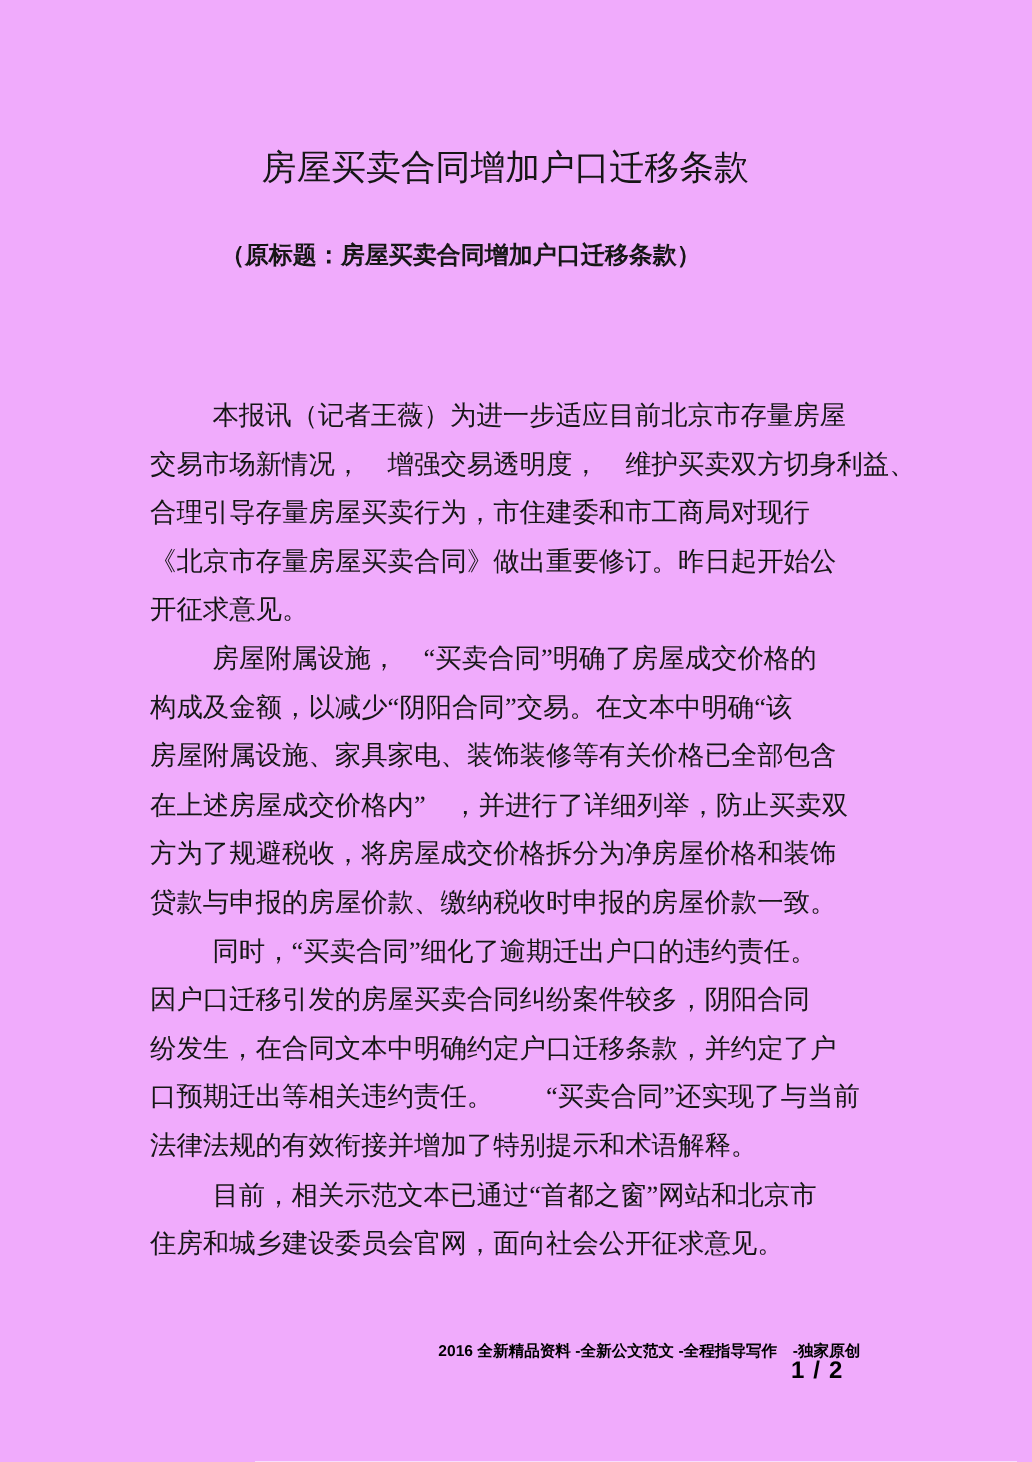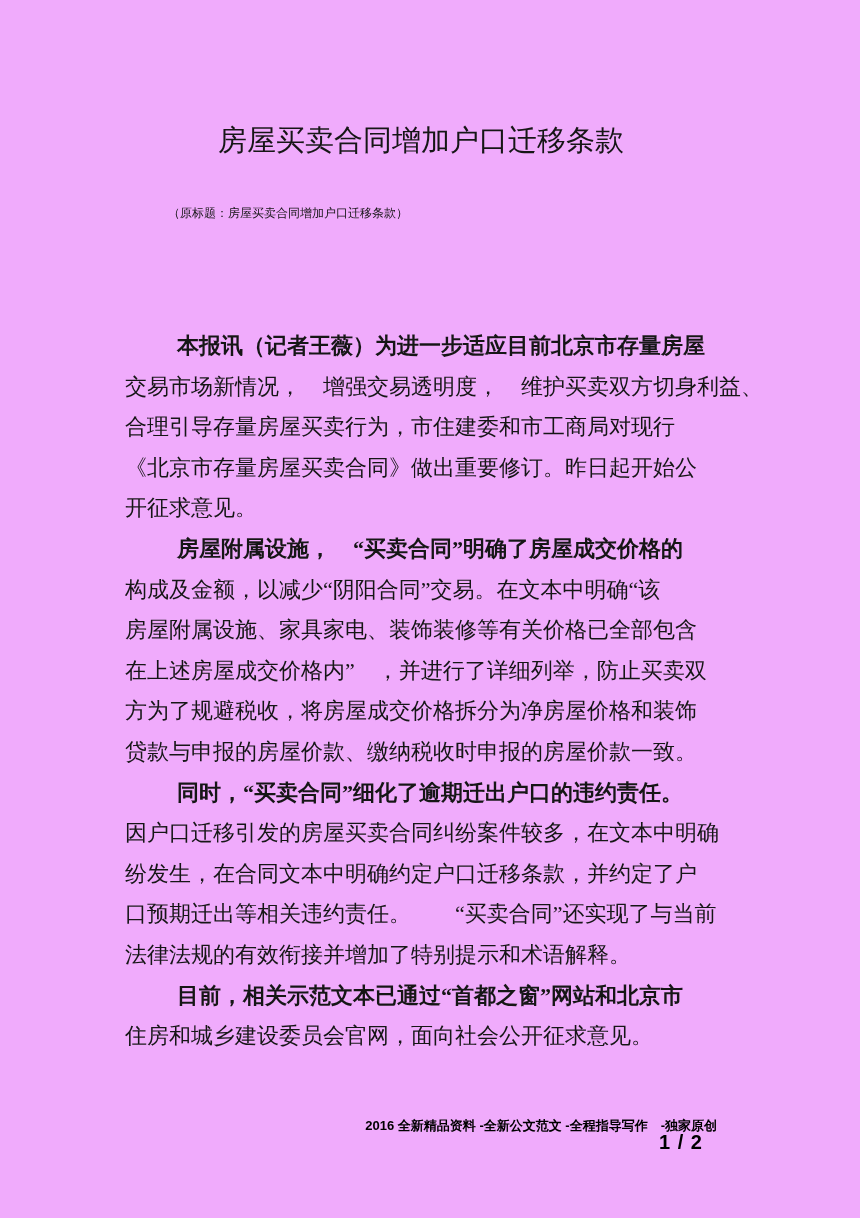--- a/index.html
+++ b/index.html
@@ -24,23 +24,23 @@
     width: 592px;
     text-align: center;
     font-size: 29px;
     font-weight: normal;
     line-height: 46px;
     white-space: pre;
   }
   .doc-subtitle {
     position: absolute;
     top: 197px;
-    left: 168px;
-    font-size: 12px;
-    font-weight: normal;
+    left: 184px;
+    font-size: 20px;
+    font-weight: bold;
     line-height: 32px;
     white-space: pre;
   }
   .doc-body {
     position: absolute;
     top: 326px;
     left: 125px;
     width: 610px;
     font-size: 22px;
     line-height: 40.6px;
@@ -48,21 +48,20 @@
   .doc-body p {
     margin: 0;
     padding: 0;
   }
   .line {
     display: block;
     white-space: pre;
   }
   .line.indent {
     text-indent: 52px;
-    font-weight: bold;
   }
   .page-footer {
     position: absolute;
     top: 1118px;
     left: 125px;
     width: 592px;
     text-align: right;
     font-family: "Liberation Sans", "DejaVu Sans", sans-serif;
     font-weight: bold;
     color: #000000;
@@ -100,21 +99,21 @@
     <p>
       <span class="line indent">房屋附属设施，　“买卖合同”明确了房屋成交价格的</span>
       <span class="line">构成及金额，以减少“阴阳合同”交易。在文本中明确“该</span>
       <span class="line">房屋附属设施、家具家电、装饰装修等有关价格已全部包含</span>
       <span class="line">在上述房屋成交价格内”　，并进行了详细列举，防止买卖双</span>
       <span class="line">方为了规避税收，将房屋成交价格拆分为净房屋价格和装饰</span>
       <span class="line">贷款与申报的房屋价款、缴纳税收时申报的房屋价款一致。</span>
     </p>
     <p>
       <span class="line indent">同时，“买卖合同”细化了逾期迁出户口的违约责任。</span>
-      <span class="line">因户口迁移引发的房屋买卖合同纠纷案件较多，在文本中明确</span>
+      <span class="line">因户口迁移引发的房屋买卖合同纠纷案件较多，阴阳合同</span>
       <span class="line">纷发生，在合同文本中明确约定户口迁移条款，并约定了户</span>
       <span class="line">口预期迁出等相关违约责任。　　“买卖合同”还实现了与当前</span>
       <span class="line">法律法规的有效衔接并增加了特别提示和术语解释。</span>
     </p>
     <p>
       <span class="line indent">目前，相关示范文本已通过“首都之窗”网站和北京市</span>
       <span class="line">住房和城乡建设委员会官网，面向社会公开征求意见。</span>
     </p>
   </div>
 

